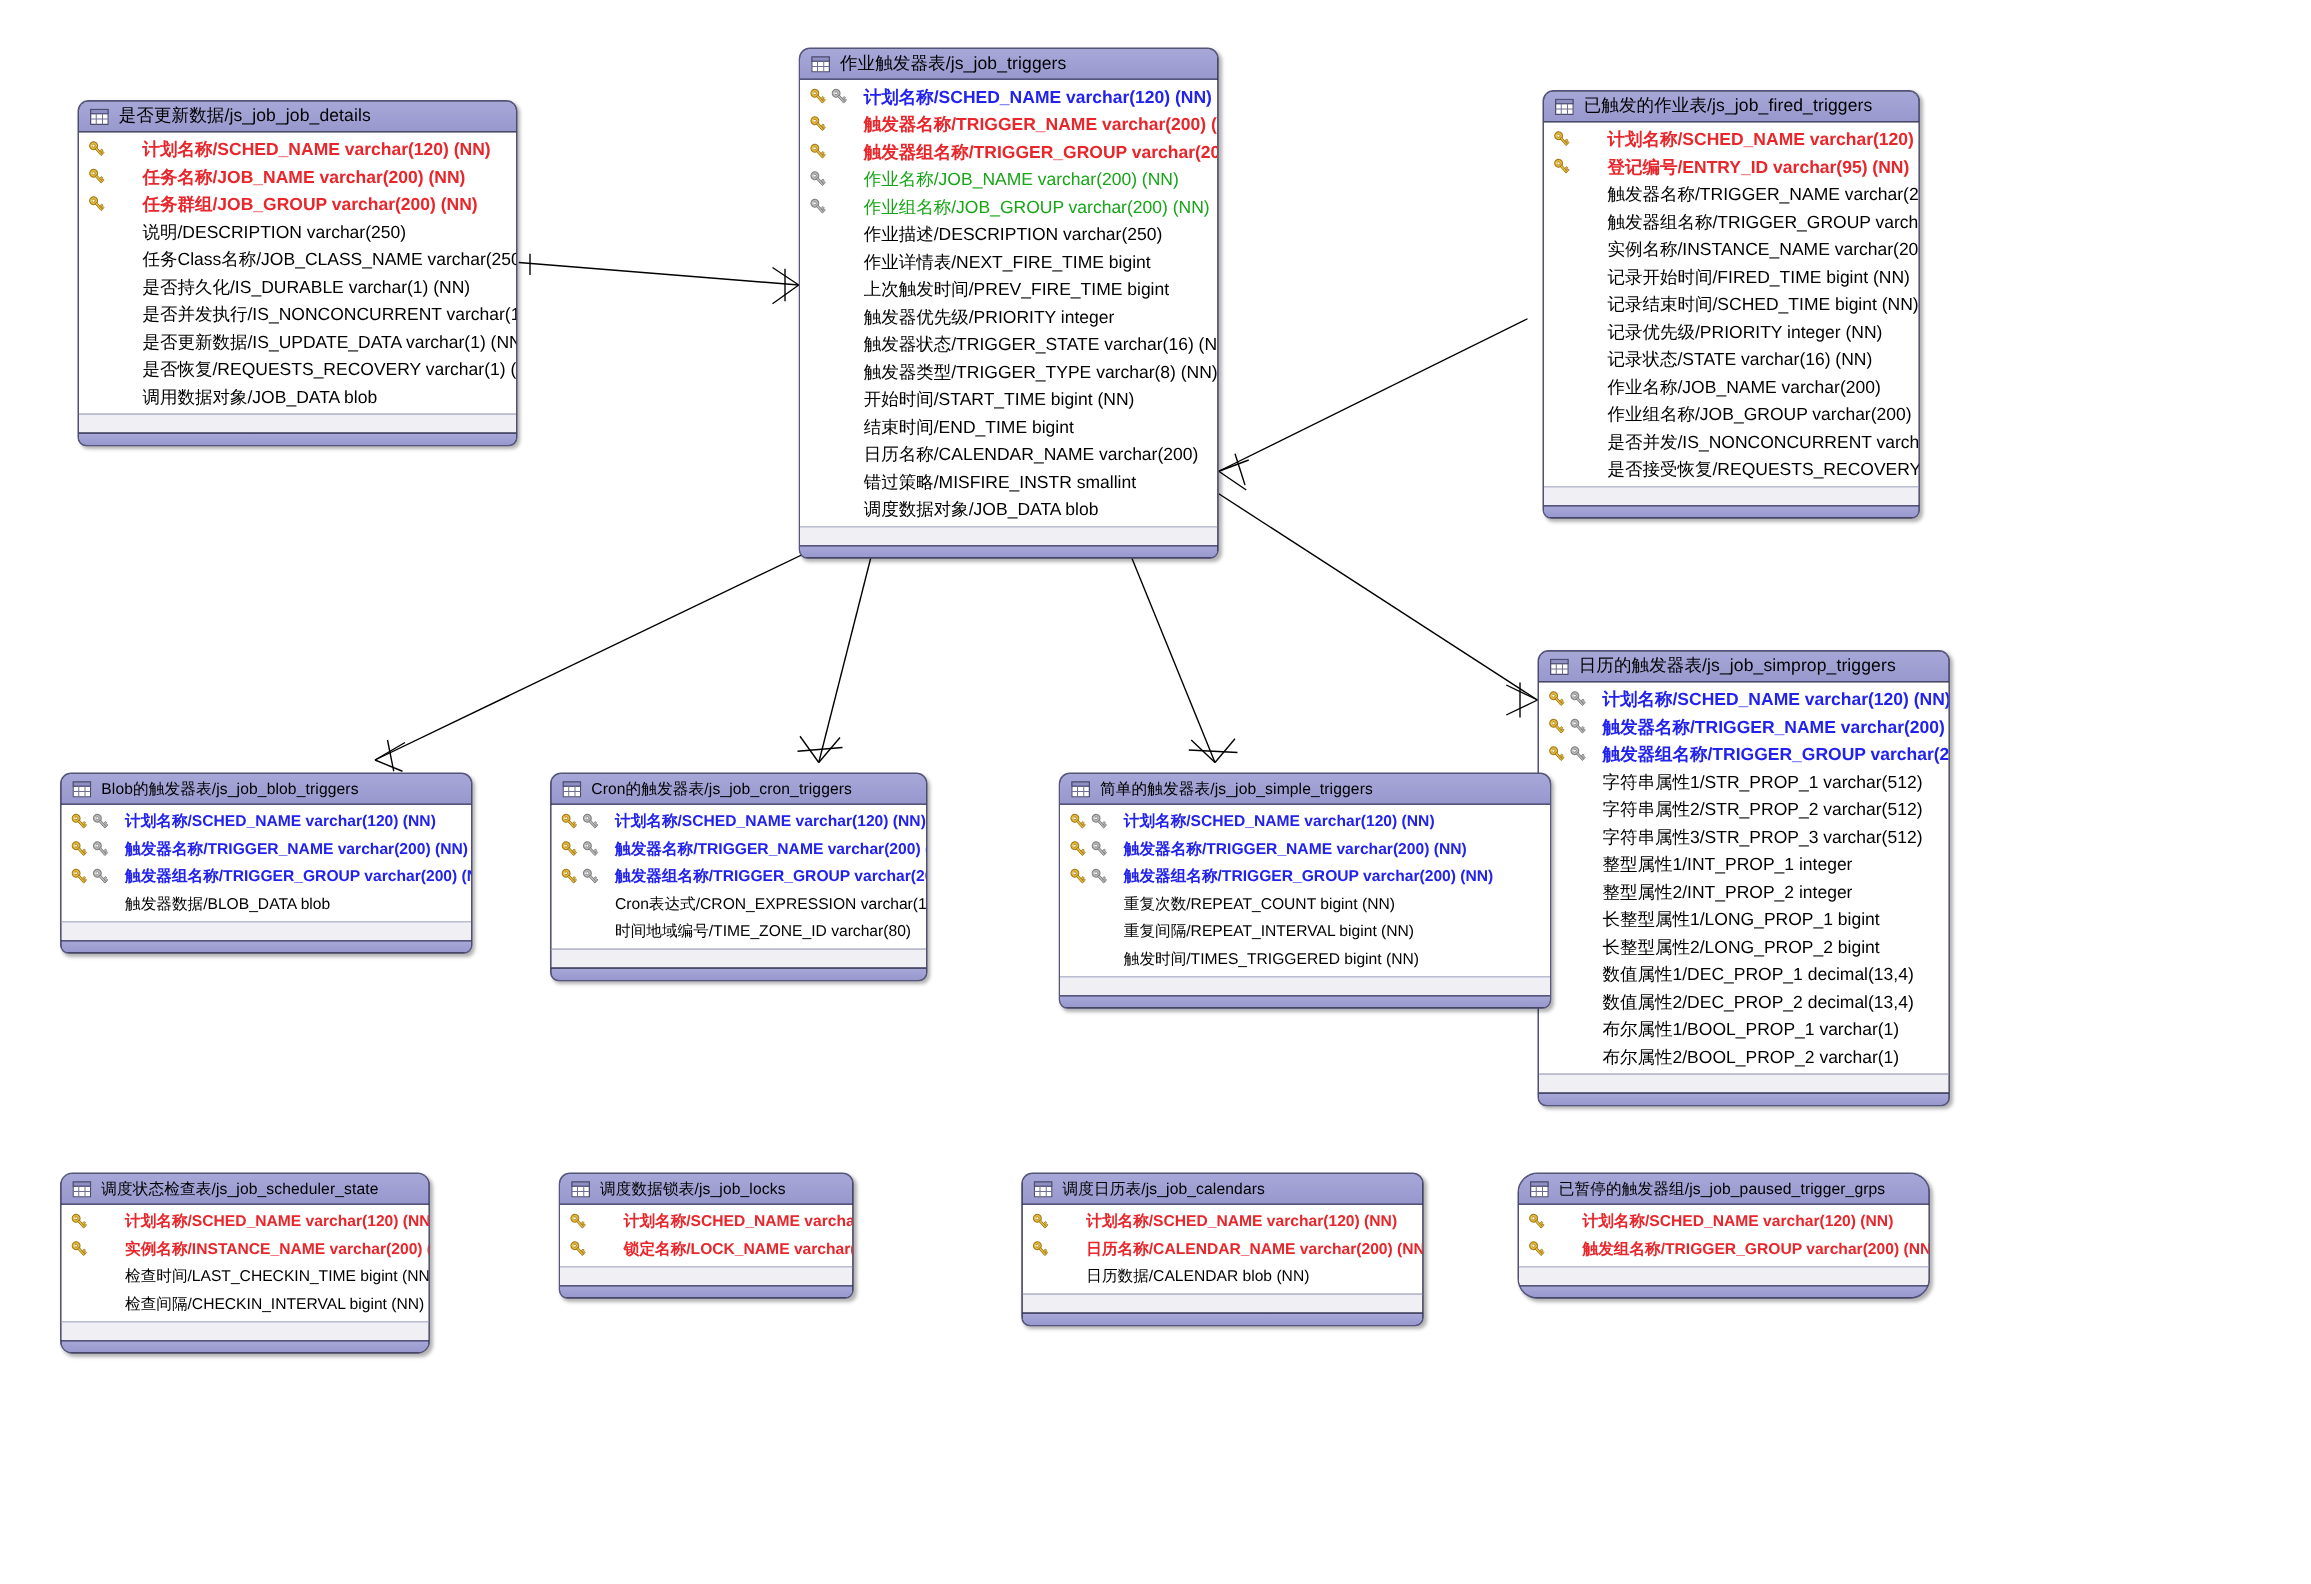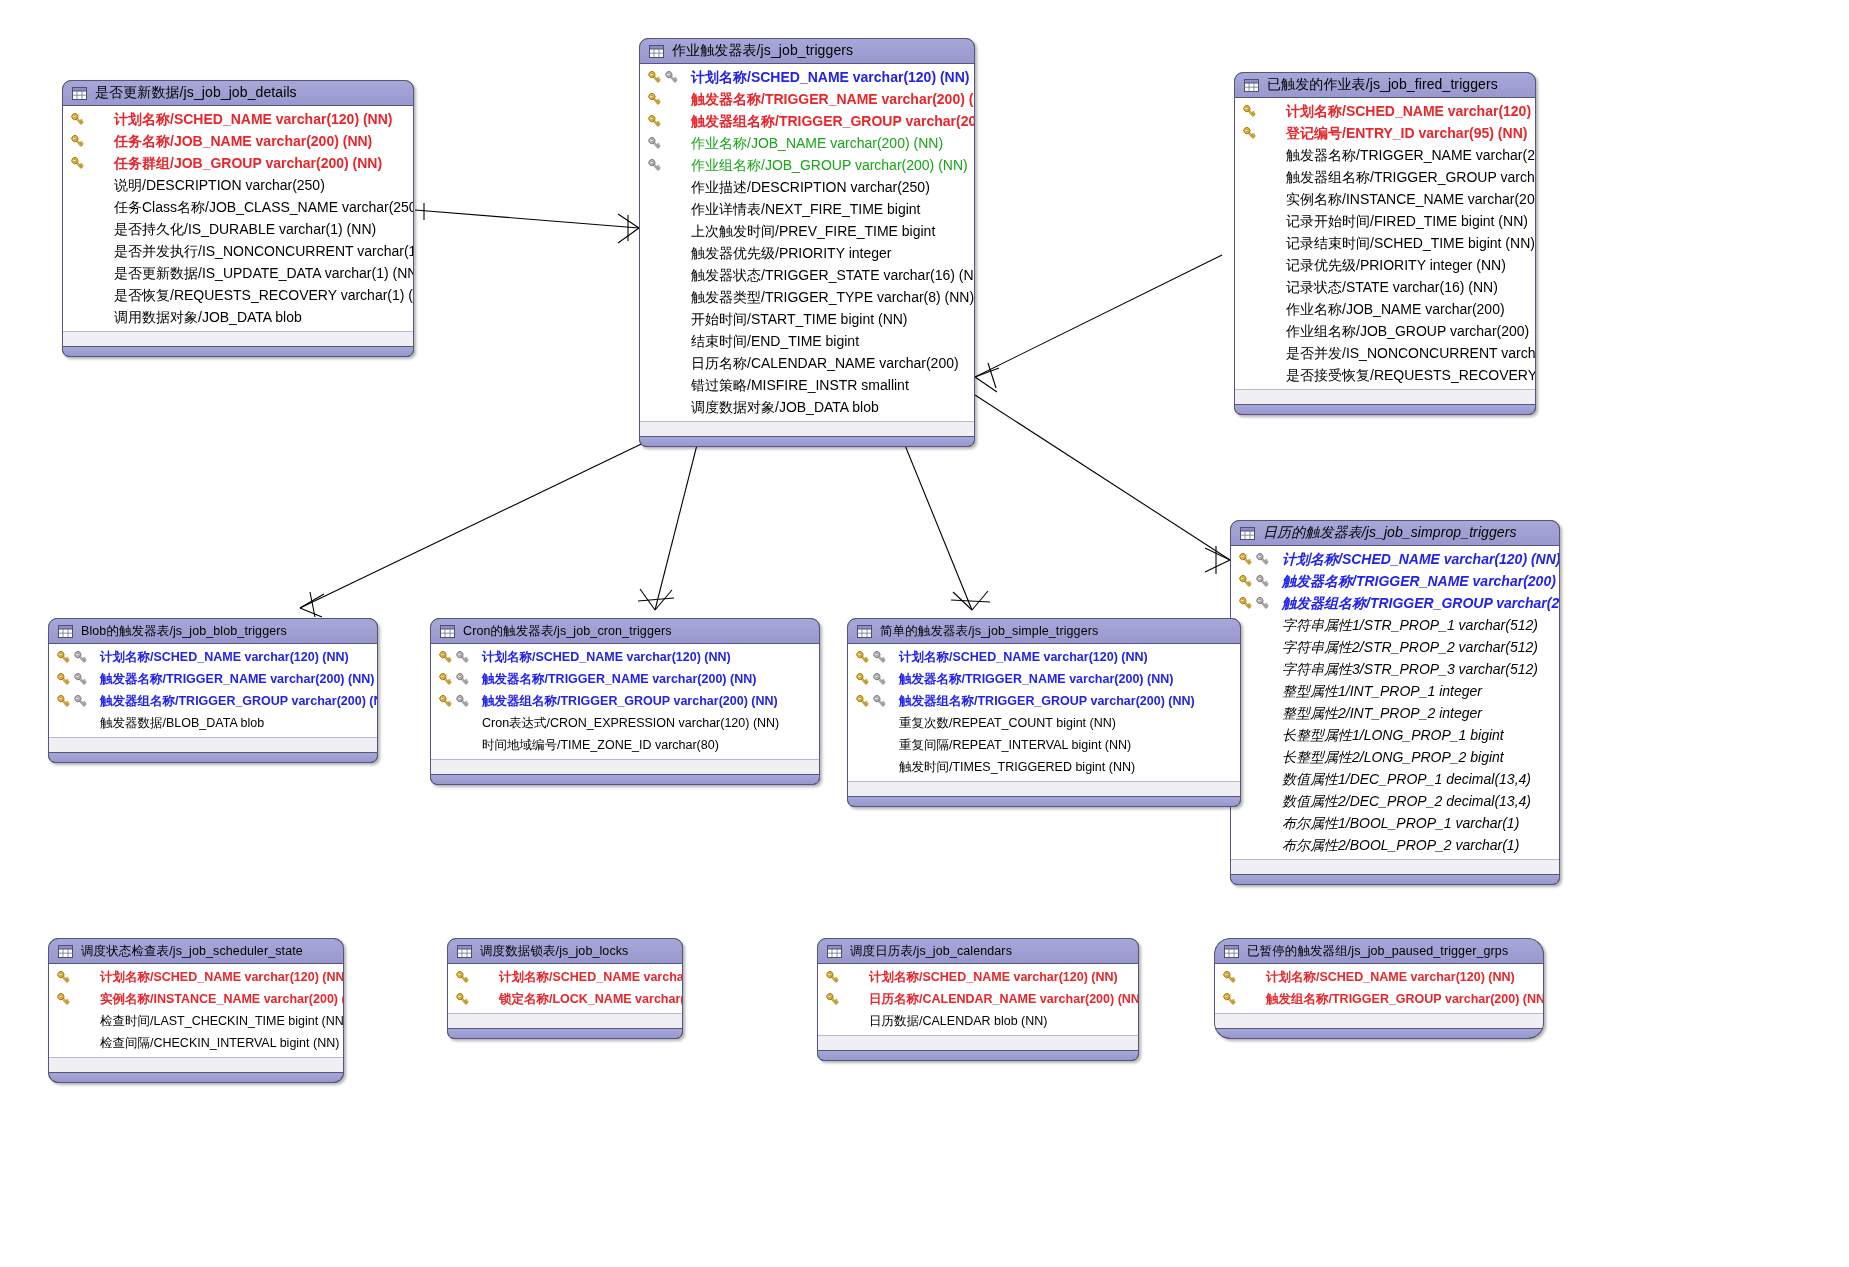--- a/index.html
+++ b/index.html
@@ -520,21 +520,21 @@
             <span class="attr-label ">是否并发/IS_NONCONCURRENT varchar(1)</span>
           </div>
           <div class="attr">
             <span class="keys"></span>
             <span class="attr-label ">是否接受恢复/REQUESTS_RECOVERY varchar(1)</span>
           </div>
         </div>
         <div class="entity-footer"></div>
         <div class="entity-footer2"></div>
       </div>
-      <div class="entity" style="left: 1230px; top: 520px; width: 330px; font-style: italic;">
+      <div class="entity" style="left: 1230px; top: 520px; width: 330px;">
         <div class="entity-header">
           <span class="tbl-icon">
             <svg viewBox="0 0 15 13" width="15" height="13">
               <rect x="0.5" y="0.5" width="14" height="12" fill="#ffffff" stroke="#4d4d6e" stroke-width="1"></rect>
               <rect x="0.5" y="0.5" width="14" height="3.5" fill="#8f8fc6" stroke="#4d4d6e" stroke-width="1"></rect>
               <line x1="5" y1="4" x2="5" y2="12.5" stroke="#6f6f96" stroke-width="0.8"></line>
               <line x1="10" y1="4" x2="10" y2="12.5" stroke="#6f6f96" stroke-width="0.8"></line>
               <line x1="0.5" y1="8.2" x2="14.5" y2="8.2" stroke="#6f6f96" stroke-width="0.8"></line>
             </svg>
           </span>
@@ -778,21 +778,21 @@
             <span class="attr-label blue">触发器组名称/TRIGGER_GROUP varchar(200) (NN)</span>
           </div>
           <div class="attr">
             <span class="keys"></span>
             <span class="attr-label ">触发器数据/BLOB_DATA blob</span>
           </div>
         </div>
         <div class="entity-footer"></div>
         <div class="entity-footer2"></div>
       </div>
-      <div class="entity small" style="left: 430px; top: 618px; width: 390px;">
+      <div class="entity small" style="left: 440px; top: 618px; width: 302px;">
         <div class="entity-header">
           <span class="tbl-icon">
             <svg viewBox="0 0 15 13" width="15" height="13">
               <rect x="0.5" y="0.5" width="14" height="12" fill="#ffffff" stroke="#4d4d6e" stroke-width="1"></rect>
               <rect x="0.5" y="0.5" width="14" height="3.5" fill="#8f8fc6" stroke="#4d4d6e" stroke-width="1"></rect>
               <line x1="5" y1="4" x2="5" y2="12.5" stroke="#6f6f96" stroke-width="0.8"></line>
               <line x1="10" y1="4" x2="10" y2="12.5" stroke="#6f6f96" stroke-width="0.8"></line>
               <line x1="0.5" y1="8.2" x2="14.5" y2="8.2" stroke="#6f6f96" stroke-width="0.8"></line>
             </svg>
           </span>

